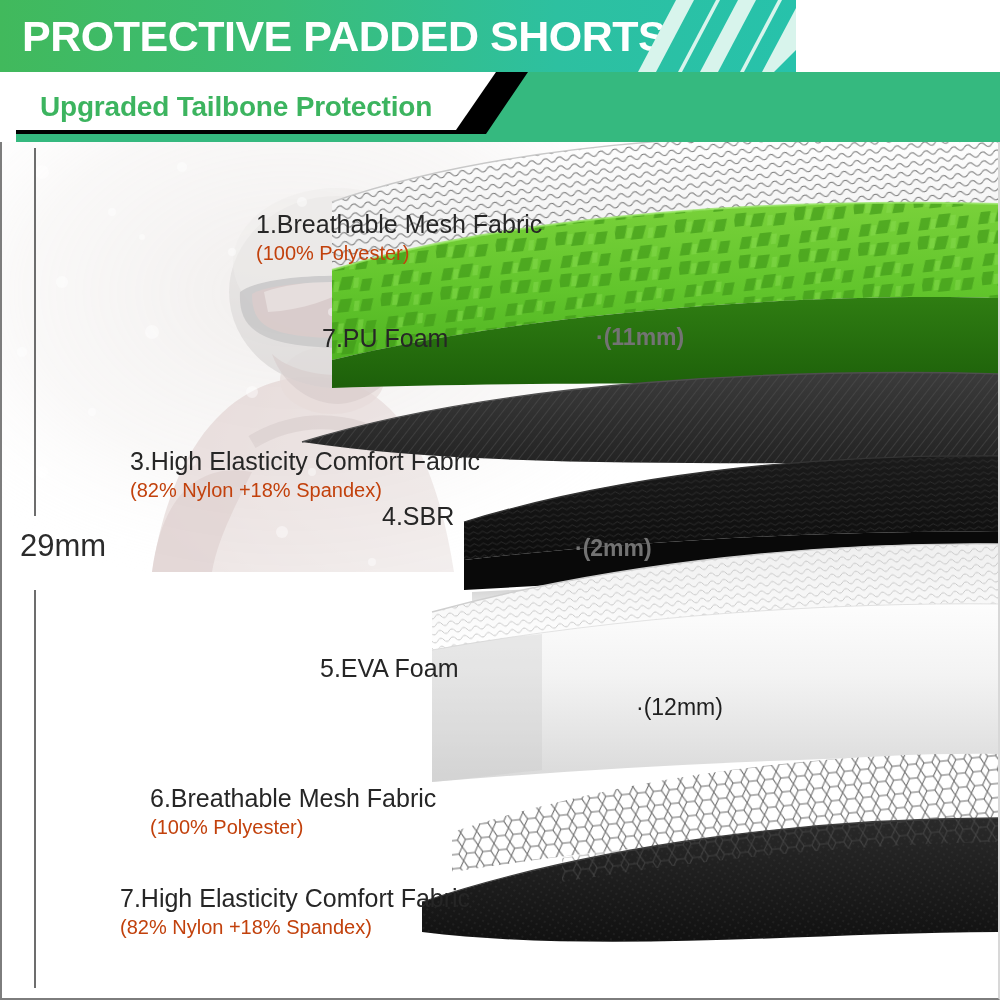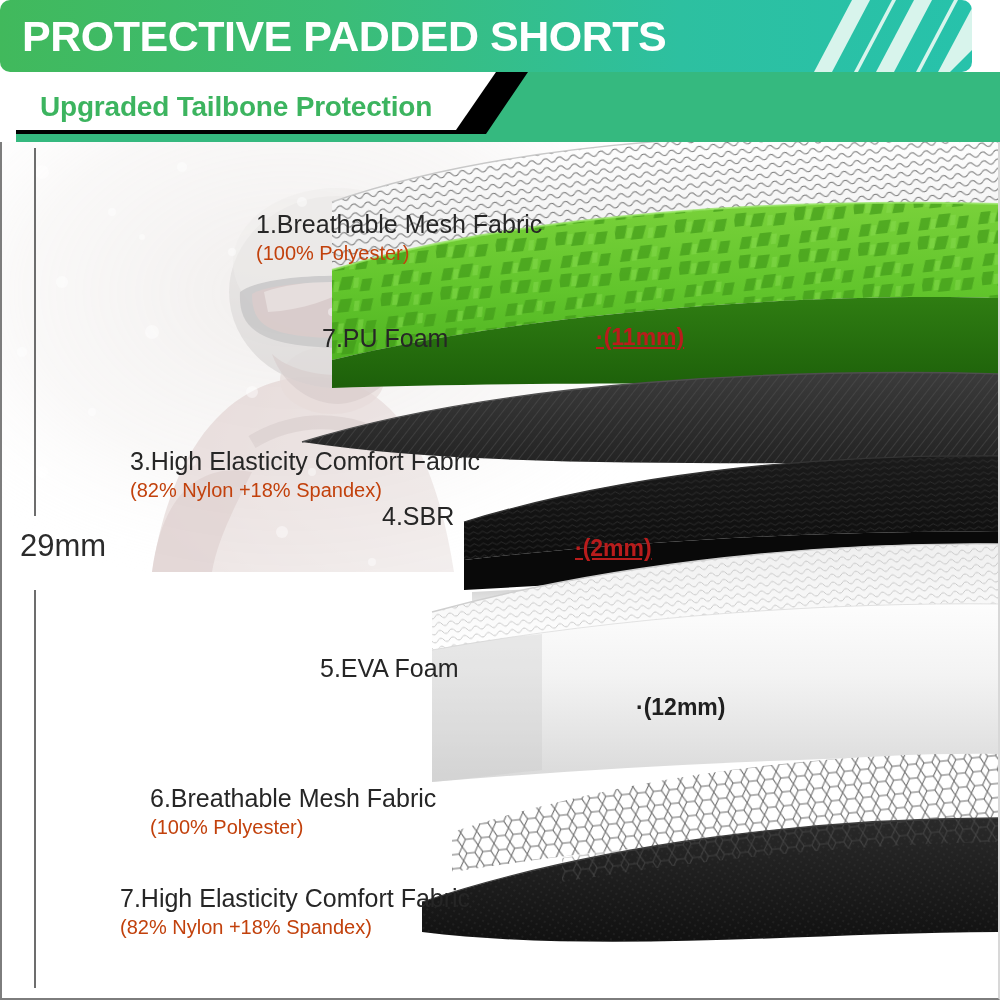--- a/index.html
+++ b/index.html
@@ -14,24 +14,23 @@
   
   #poster {
     position:absolute; inset:0;
     width:1000px; height:1000px;
     background:#ffffff;
     overflow:hidden;
   }
 
   
   .header-bar {
-    position:absolute; left:0; top:0; width:972px; height:72px;
+    position:absolute; left:0; top:0; width:796px; height:72px;
     background:linear-gradient(90deg,#41b95c 0%,#3bbd77 35%,#2dc0a0 70%,#27c2ab 100%);
     overflow:hidden;
-    border-radius:10px;
   }
   .header-title {
     position:absolute; left:22px; top:50%; transform:translateY(-50%);
     color:#ffffff;
     font-size:43px;
     font-weight:bold;
     letter-spacing:-0.5px;
     white-space:nowrap;
     font-family:"Liberation Sans", sans-serif;
   }
@@ -117,21 +116,21 @@
   .callout .cl-main { display:block; font-size:25px; color:#262626; }
   .callout .cl-sub  { display:block; font-size:20px; color:#c2410c; margin-top:2px; }
 
   
   .thickness {
     position:absolute;
     font-size:23px;
     font-weight:bold;
     white-space:nowrap;
   }
-  .thickness.on-dark { color:#b91c1c;text-decoration:underline; }
+  .thickness.on-dark { color:#737373; }
   .thickness.on-light { color:#1f1f1f; font-weight:normal; }
 </style>
 </head>
 <body>
 
 <div id="poster">
 
   <div class="header-bar">
     <div class="header-title">PROTECTIVE PADDED SHORTS</div>
     <div class="header-stripes">
@@ -410,17 +409,17 @@
 
     <div class="callout" style="left:118px; top:742px; width:352px;">
       <span class="cl-main">7.High Elasticity Comfort Fabric</span>
       <span class="cl-sub">(82% Nylon +18% Spandex)</span>
     </div>
 
     <div class="thickness on-dark" style="left:594px; top:182px;">·(11mm)</div>
 
     <div class="thickness on-dark" style="left:573px; top:393px;">·(2mm)</div>
 
-    <div class="thickness on-light" style="left:634px; top:552px;font-weight:bold;">·(12mm)</div>
+    <div class="thickness on-light" style="left:634px; top:552px;">·(12mm)</div>
 
   </div>
 
 </div>
 
 </body></html>

